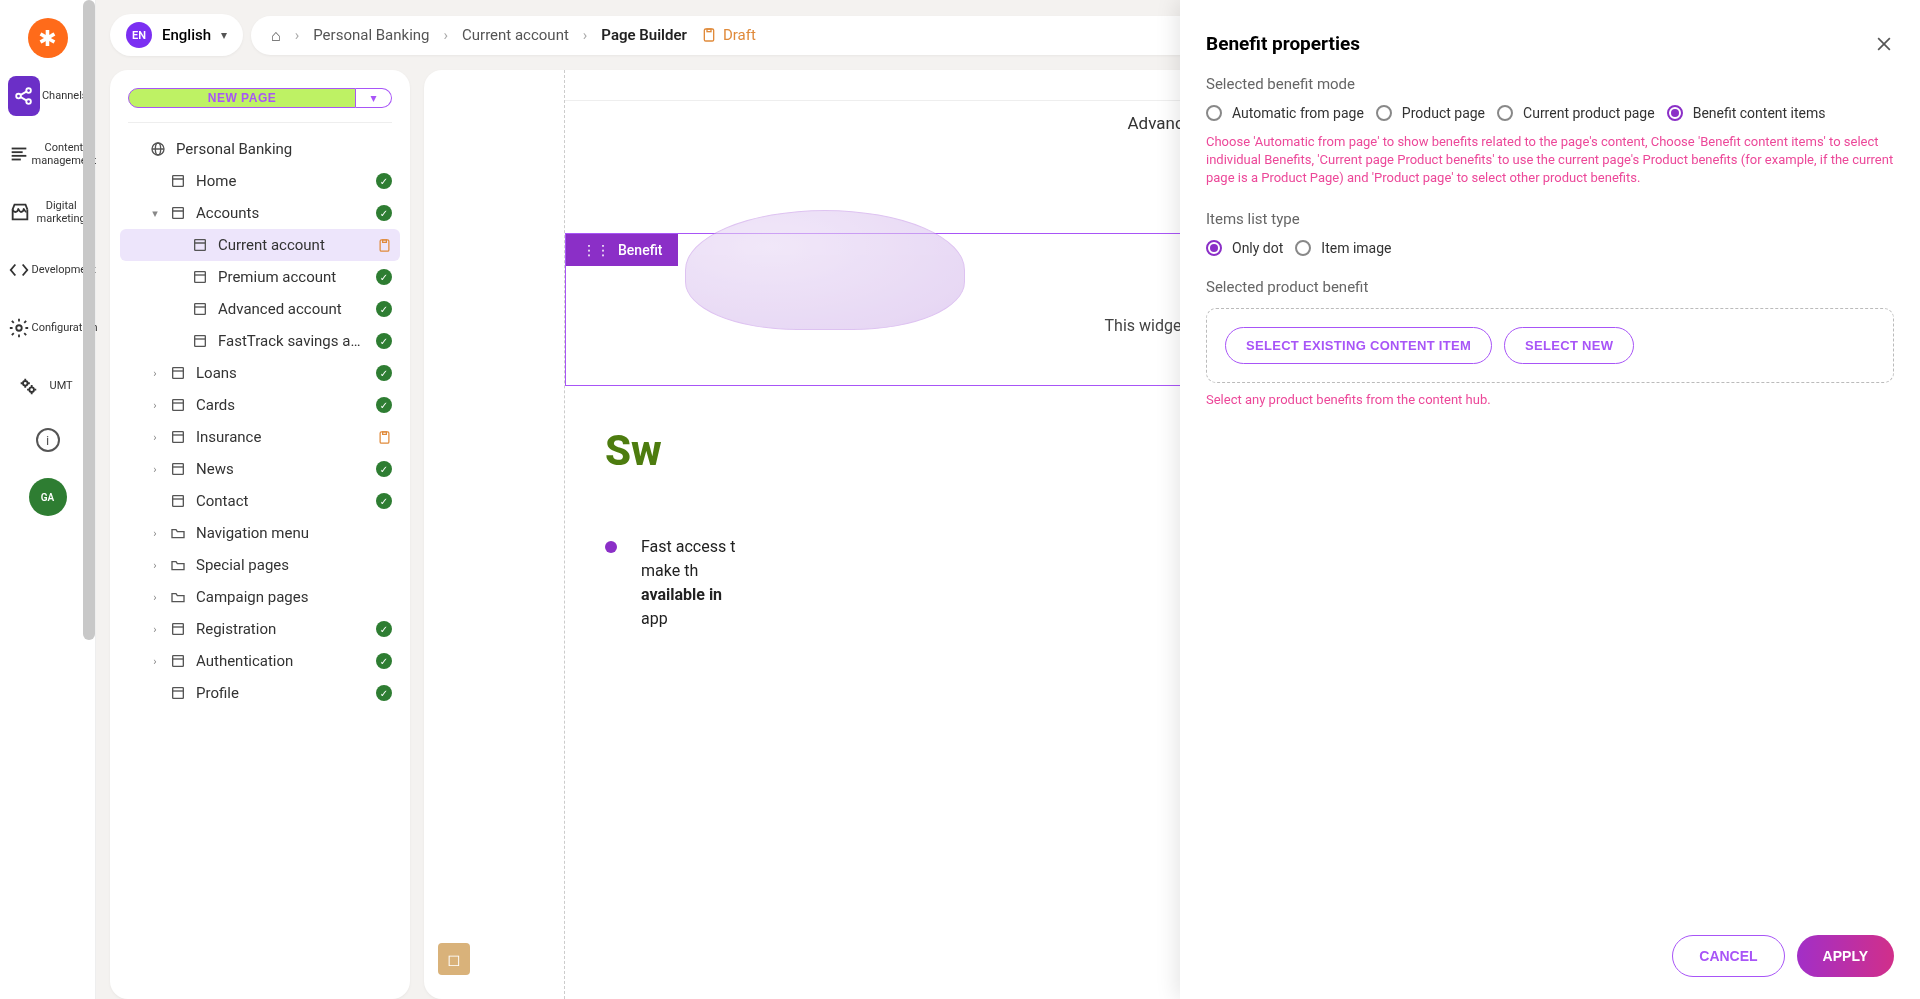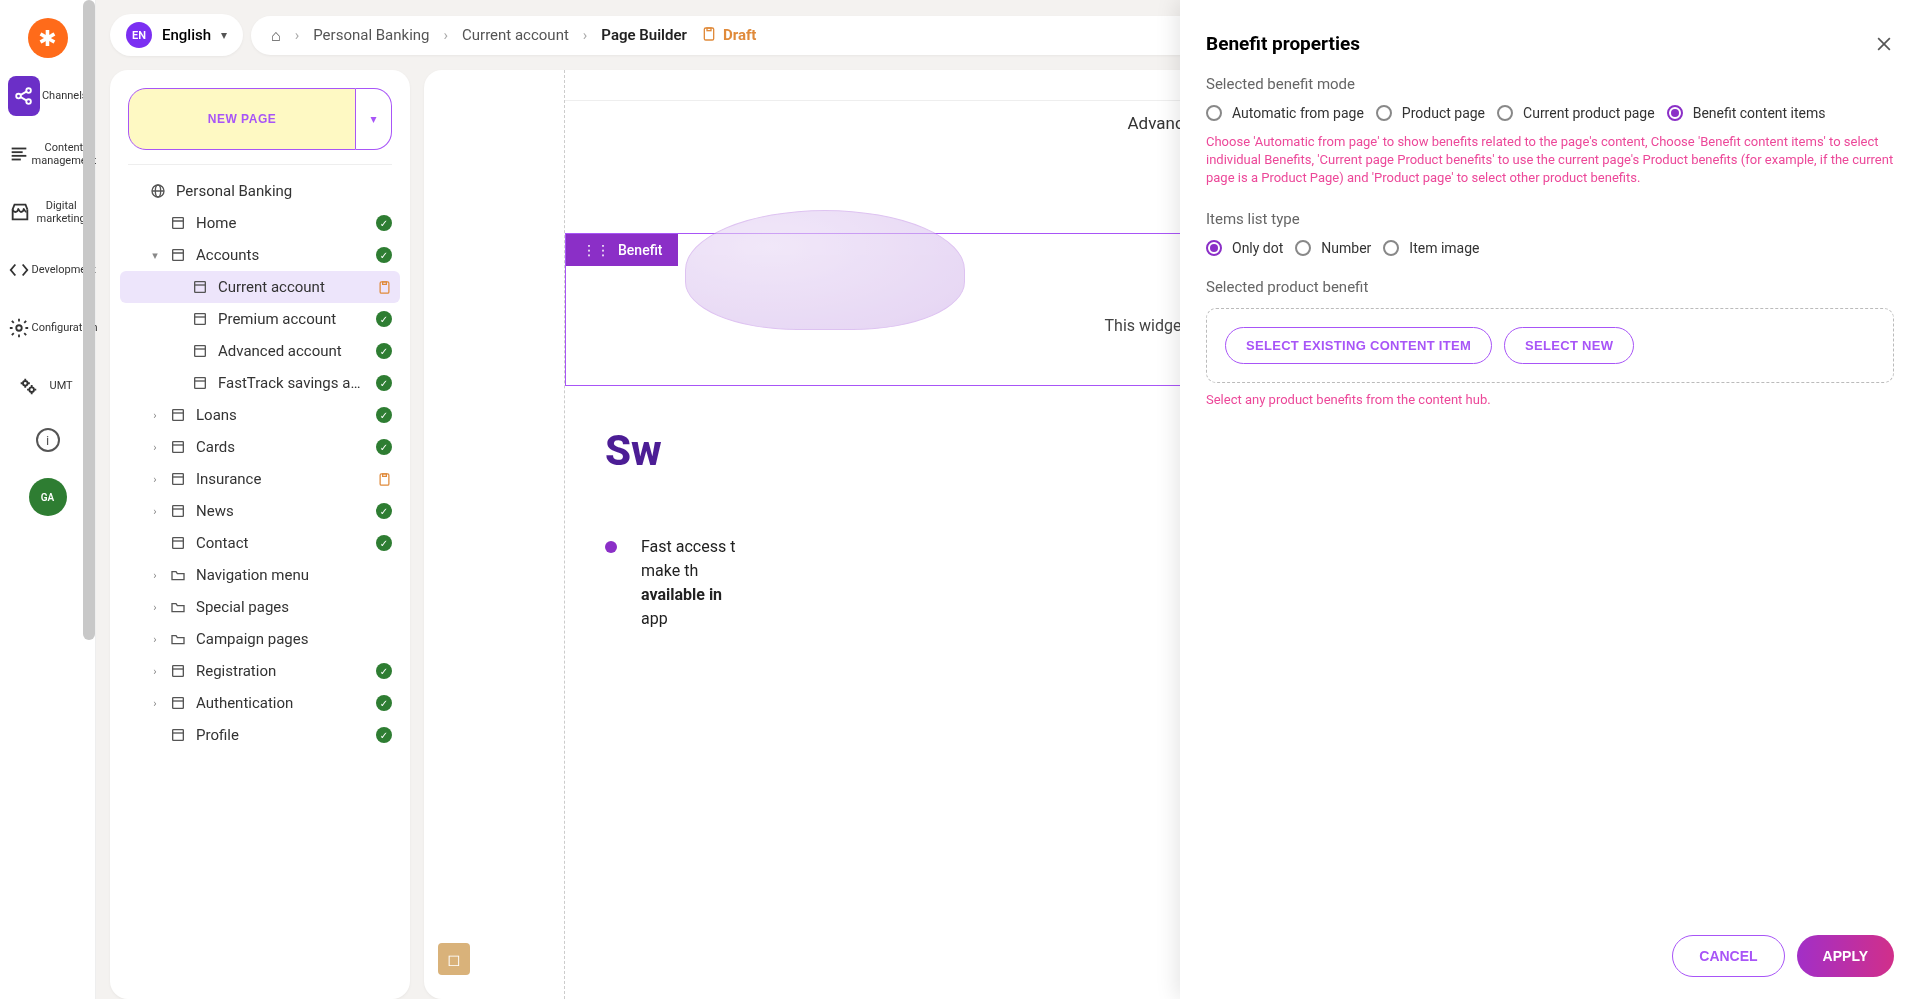--- a/index.html
+++ b/index.html
@@ -23,30 +23,30 @@
 
 
 .topbar { display: flex; gap: 8px; align-items: center; }
 .lang-pill { background: #fff; border-radius: 22px; padding: 8px 16px; display: flex; align-items: center; gap: 10px; box-shadow: 0 1px 3px rgba(0,0,0,0.05); cursor: pointer; }
 .lang-badge { width: 26px; height: 26px; background: #7b2ff2; border-radius: 50%; display: flex; align-items: center; justify-content: center; color: #fff; font-size: 11px; font-weight: 600; }
 .lang-text { font-weight: 500; font-size: 15px; }
 .chev { font-size: 12px; color: #555; }
 .breadcrumb { background: #fff; border-radius: 22px; padding: 10px 20px; display: flex; align-items: center; gap: 14px; flex: 1; box-shadow: 0 1px 3px rgba(0,0,0,0.05); font-size: 15px; color: #555; }
 .breadcrumb .sep { color: #aaa; }
 .breadcrumb .bold { color: #222; font-weight: 600; }
-.breadcrumb .status { color: #e08a3a; display: flex; gap: 6px; font-weight: bold; }
+.breadcrumb .status { color: #e08a3a; display: flex; align-items: center; gap: 6px; }
 .bc-home-icon { font-size: 16px; color: #555; }
 
 
 .bodyrow { display: flex; gap: 14px; flex: 1; min-height: 0; }
 
 
 .tree-panel { width: 300px; background: #fff; border-radius: 18px; padding: 18px 10px; overflow-y: auto; box-shadow: 0 1px 3px rgba(0,0,0,0.05); }
 .newpage-group { display: flex; gap: 0; margin: 0 8px 14px 8px; }
-.newpage-btn { flex: 1; border: 1px solid #a855f7; background: #fef9c3; color: #a855f7; border-radius: 18px 0 0 18px; padding: 23px 0; font-size: 12px; font-weight: 700; letter-spacing: 0.5px; cursor: pointer; }
+.newpage-btn { flex: 1; border: 1px solid #a855f7; background: #bef264; color: #a855f7; border-radius: 18px 0 0 18px; padding: 2px 0; font-size: 12px; font-weight: 700; letter-spacing: 0.5px; cursor: pointer; }
 .newpage-drop { width: 36px; border: 1px solid #a855f7; border-left: none; background: #fff; color: #a855f7; border-radius: 0 18px 18px 0; display:flex; align-items:center; justify-content:center; font-size:12px; cursor:pointer;}
 .tree-divider { height: 1px; background: #eee; margin: 0 8px 10px 8px; }
 .tree { font-size: 15px; }
 .tree-row { display: flex; align-items: center; gap: 8px; padding: 7px 8px; border-radius: 6px; cursor: pointer; position: relative; }
 .tree-row.selected { background: #ede5fb; }
 .tree-row .exp { width: 14px; display: inline-flex; justify-content: center; color: #888; font-size: 11px; }
 .tree-row .ticon { width: 18px; text-align: center; color: #555; font-size: 14px; }
 .tree-row .tlabel { flex: 1; color: #333; white-space: nowrap; overflow: hidden; text-overflow: ellipsis; }
 .tree-row .tstatus { width: 16px; height: 16px; border-radius: 50%; background: #2e7d32; color: #fff; font-size: 10px; display: flex; align-items: center; justify-content: center; }
 .tree-row .tstatus.draft { background: transparent; color: #e08a3a; font-size: 14px; }
@@ -60,21 +60,21 @@
 .site-logo { display: flex; align-items: center; gap: 10px; font-size: 26px; font-weight: 700; }
 .site-logo .mark { color: #ff6b1a; font-size: 30px; }
 .site-nav { margin-left: auto; display: flex; gap: 24px; font-size: 15px; }
 .site-nav span { color: #333; cursor: pointer; }
 .site-nav span.active { color: #ff6b1a; }
 .site-sub { text-align: center; padding: 12px 0 20px 0; font-size: 17px; color: #333; border-top: 1px solid #eee; }
 .hero-blob { position: absolute; top: 140px; left: 120px; width: 280px; height: 120px; background: radial-gradient(ellipse at 30% 30%, #e8d8f5, #d4b8ec); border-radius: 50% 50% 40% 40%; opacity: 0.6; border: 1px solid #c89be8;}
 .widget-benefit { margin: 80px 0 0 0; border: 1px solid #a855f7; }
 .widget-tab { background: #8b2fc7; color: #fff; padding: 8px 16px; font-size: 14px; font-weight: 500; display: inline-flex; align-items: center; gap: 8px; cursor: move; }
 .widget-body { padding: 50px 40px; text-align: center; color: #444; font-size: 16px; background: #fff; }
-.section-title { padding: 40px 0 0 40px; font-size: 42px; font-weight: 800; color: #4c1d95; }
+.section-title { padding: 40px 0 0 40px; font-size: 42px; font-weight: 800; color: #4d7c0f; }
 .benefit-dot-row { display: flex; align-items: flex-start; gap: 24px; padding: 0 40px; margin-top: 60px; }
 .dot { width: 12px; height: 12px; background: #8b2fc7; border-radius: 50%; margin-top: 6px; }
 .benefit-text { font-size: 16px; line-height: 1.5; color: #222; }
 .benefit-text b { font-weight: 700; }
 .canvas-fab { position: absolute; bottom: 24px; left: 14px; width: 32px; height: 32px; background: #d9b27a; display: flex; align-items: center; justify-content: center; color: #fff; font-size: 16px; border-radius: 4px; }
 
 
 .props-panel { position: absolute; top: 0; right: 0; width: 740px; height: 100%; background: #fff; box-shadow: -4px 0 20px rgba(0,0,0,0.1); display: flex; flex-direction: column; z-index: 100; padding: 32px 26px 22px 26px; }
 .props-header { display: flex; align-items: center; margin-bottom: 20px; }
 .props-title { font-size: 19px; font-weight: 700; flex: 1; }
@@ -482,24 +482,20 @@
         <div class="help-text">Choose 'Automatic from page' to show benefits related to the page's content, Choose 'Benefit content items' to select individual Benefits, 'Current page Product benefits' to use the current page's Product benefits (for example, if the current page is a Product Page) and 'Product page' to select other product benefits.</div>
 
         <div class="props-section-label">Items list type</div>
         <div class="radio-group" id="list-radios" style="margin-bottom:22px">
             <div class="radio-row">
               <span class="radio checked"></span>
               <span class="radio-label">Only dot</span>
             </div>
             <div class="radio-row">
               <span class="radio"></span>
-              <span class="radio-label">Number</span>
-            </div>
-            <div class="radio-row">
-              <span class="radio"></span>
               <span class="radio-label">Item image</span>
             </div>
           </div>
 
         <div class="props-section-label">Selected product benefit</div>
         <div class="dashed-box">
           <button class="pill-btn">SELECT EXISTING CONTENT ITEM</button>
           <button class="pill-btn">SELECT NEW</button>
         </div>
         <div class="help-text">Select any product benefits from the content hub.</div>

